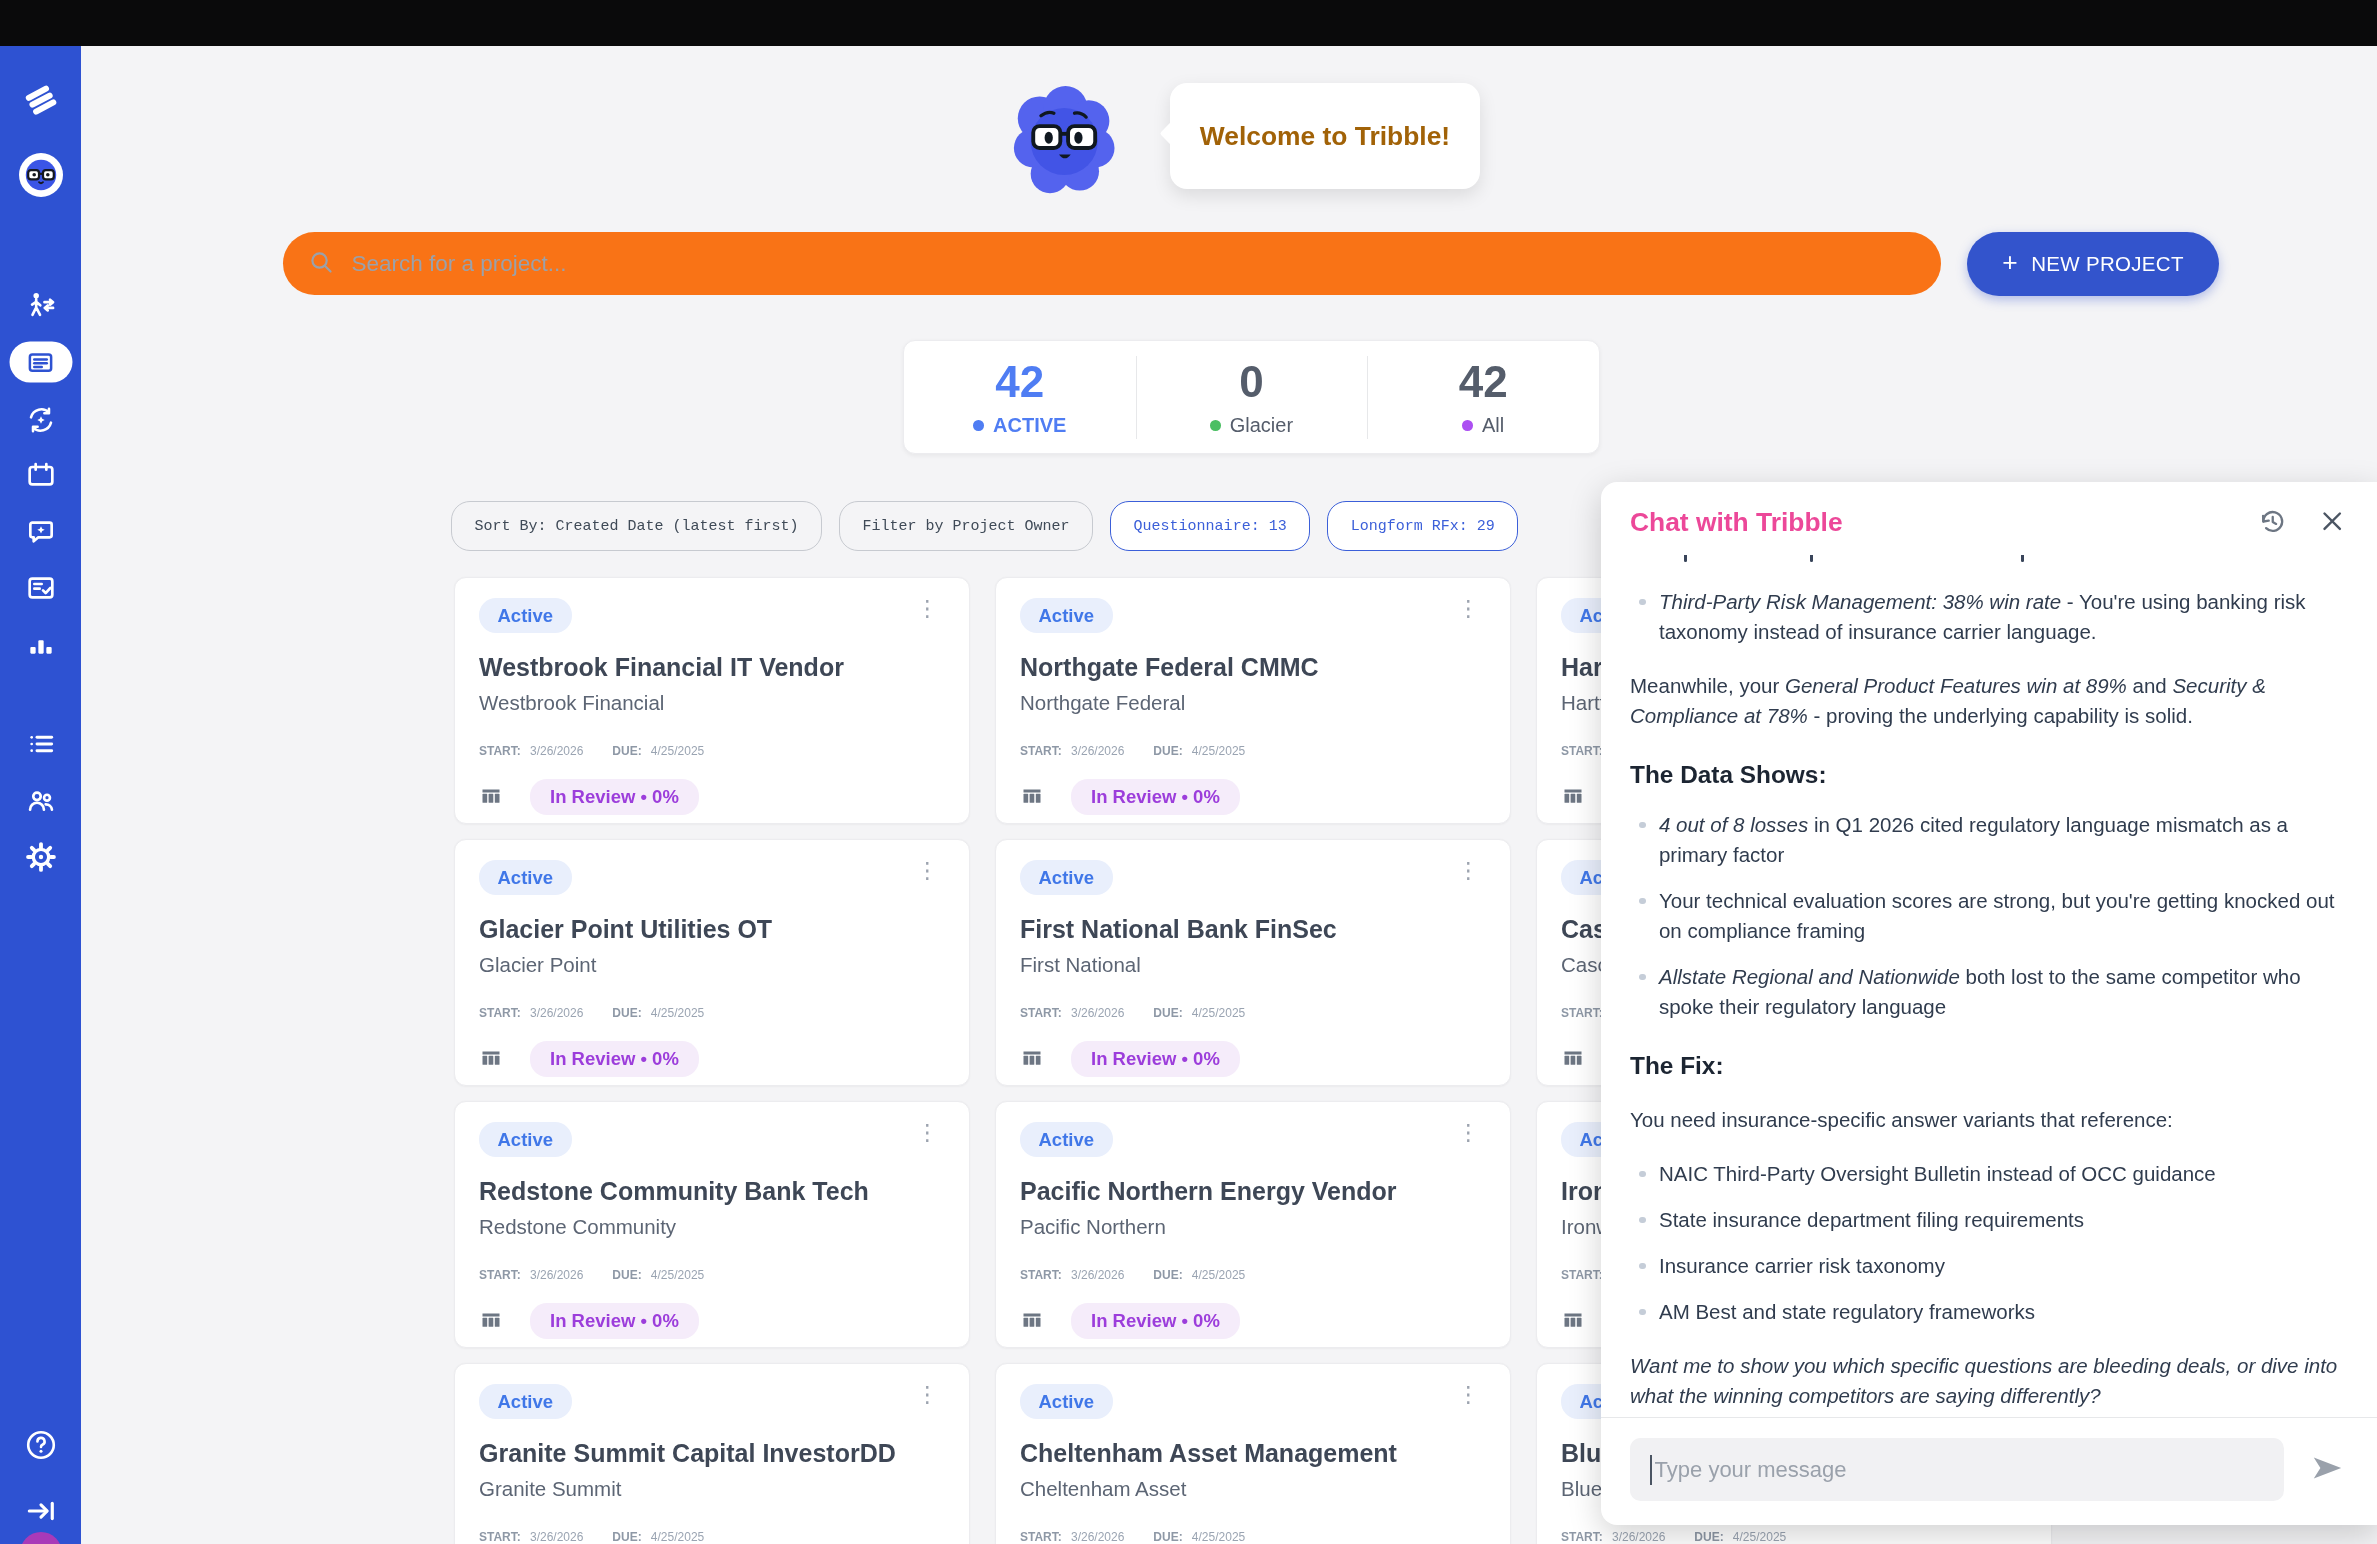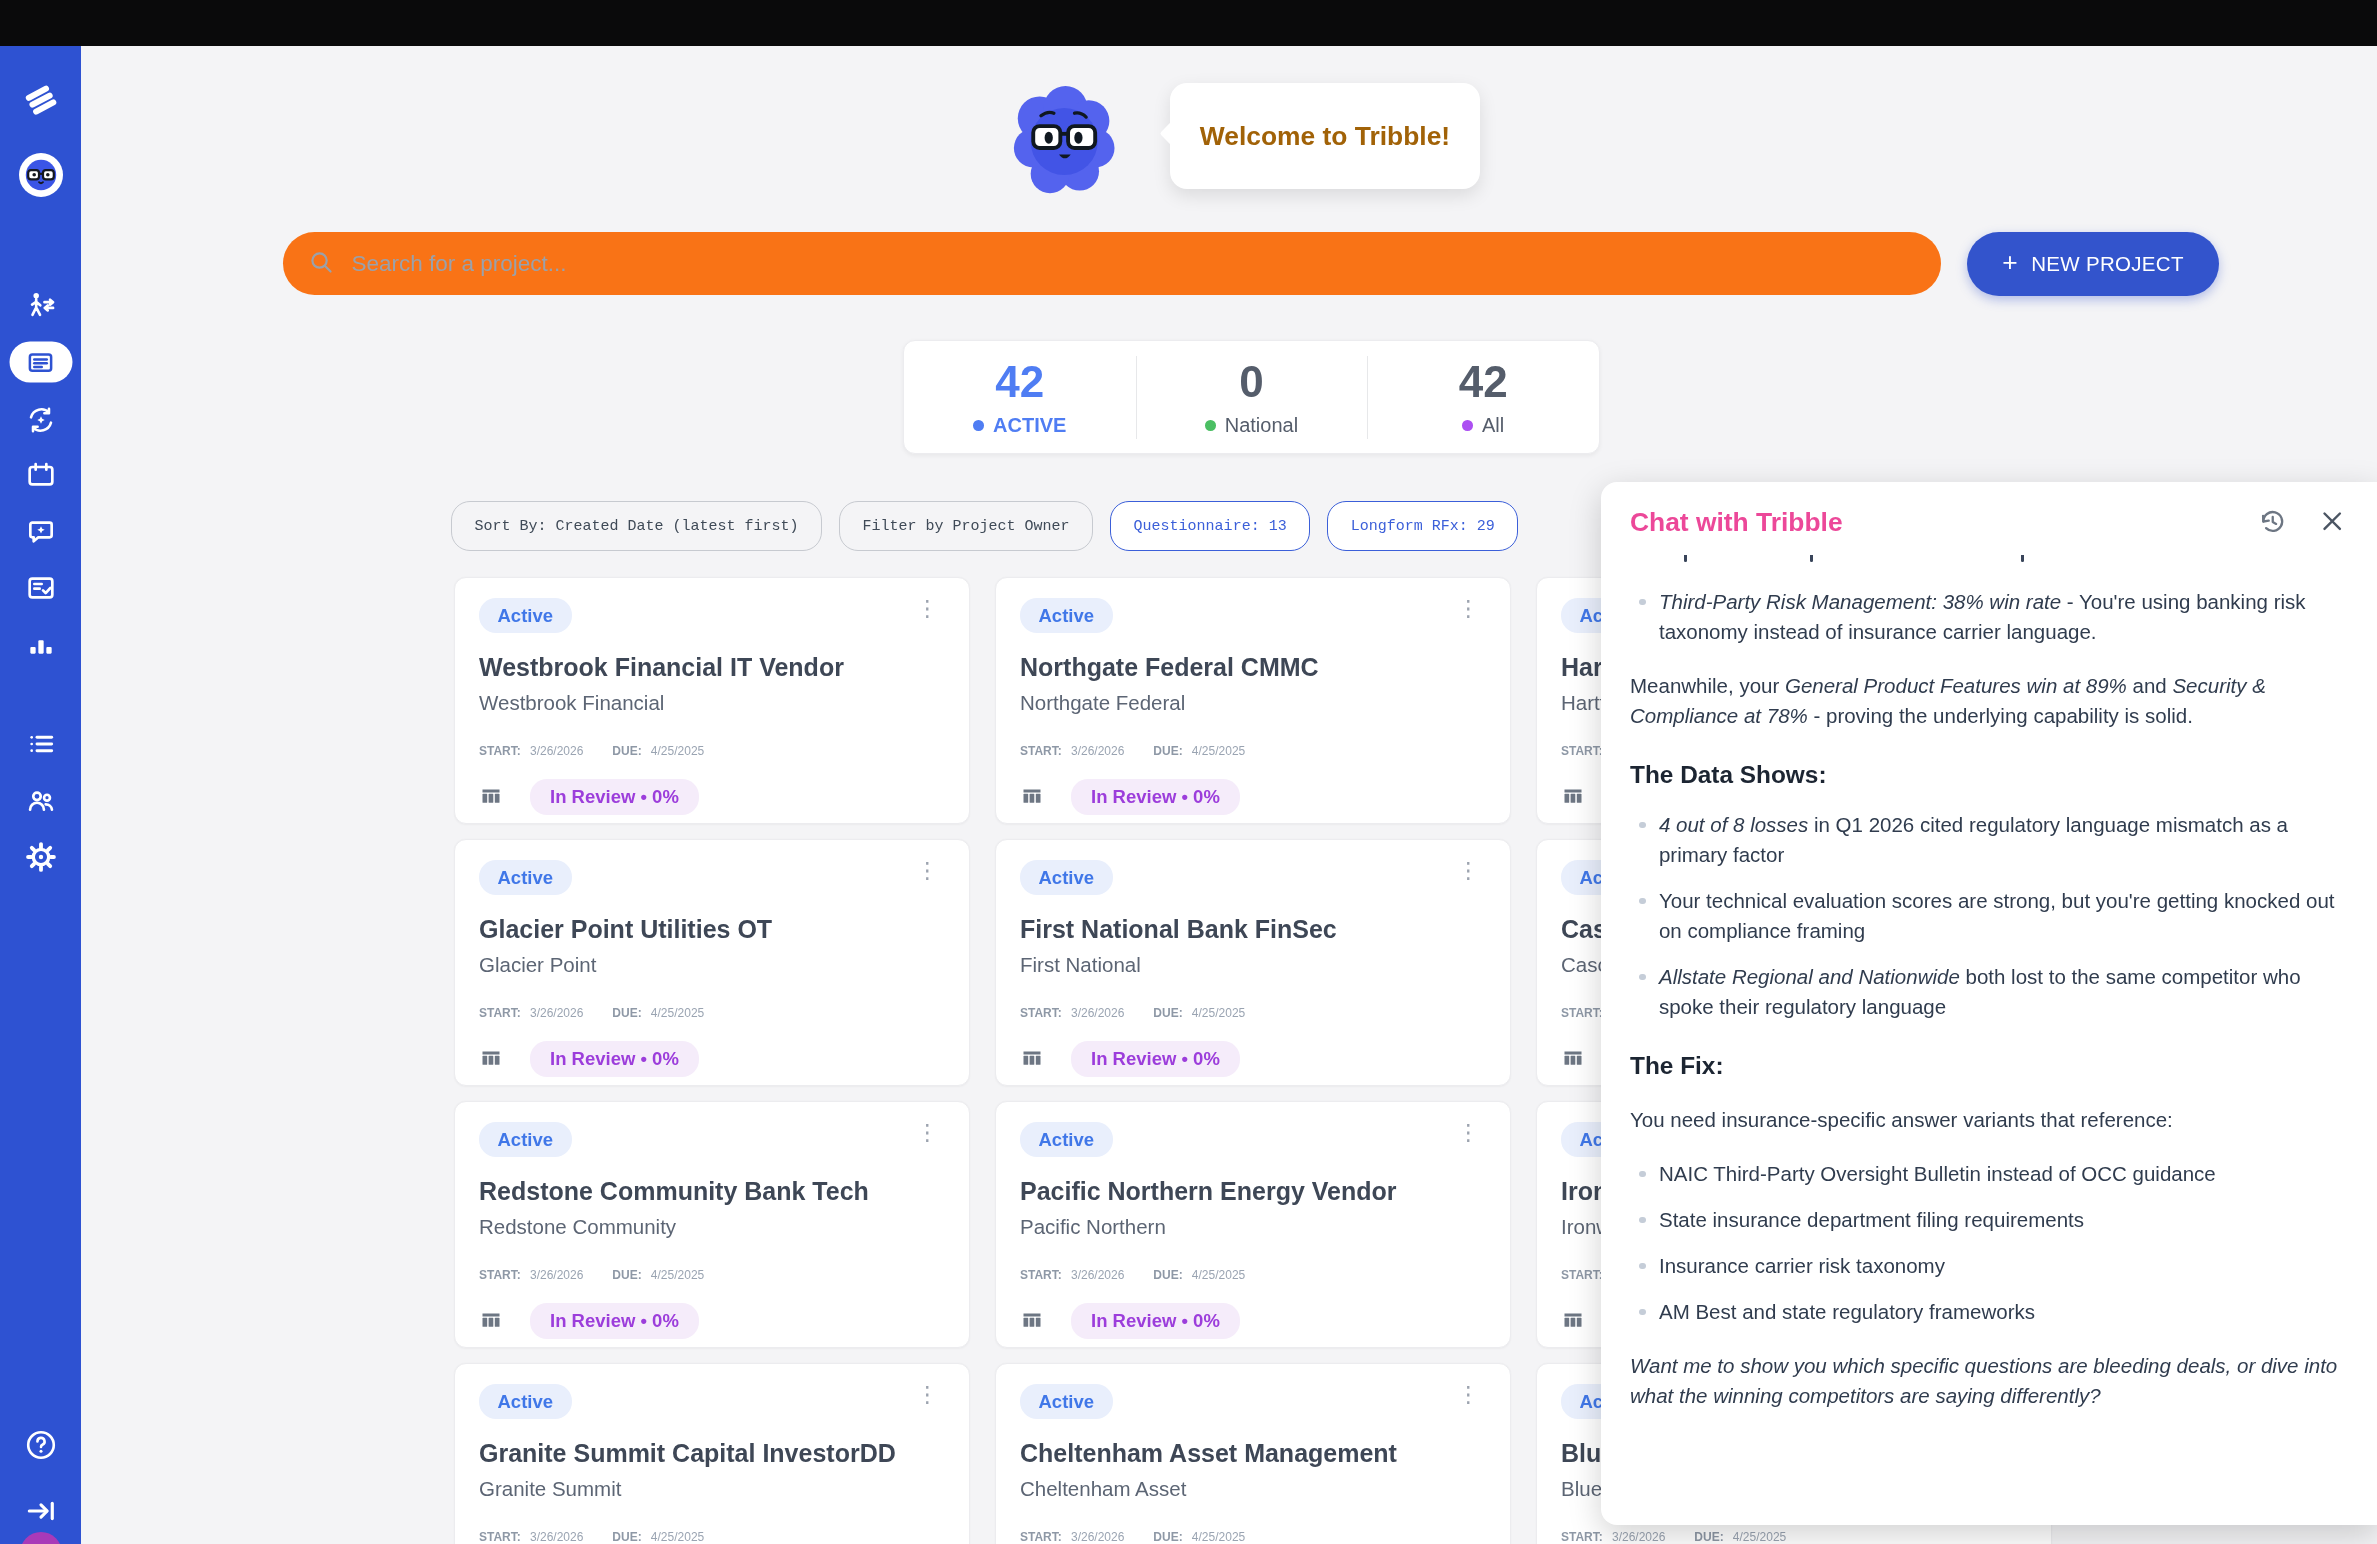--- a/index.html
+++ b/index.html
@@ -255,21 +255,21 @@
     <span class="stat-value">42</span>
     <span class="stat-label">
         <span class="dot" style="background:#4f7df3"></span>
         <span>ACTIVE</span>
       </span>
   </div>
   <div class="stat">
     <span class="stat-value">0</span>
     <span class="stat-label">
         <span class="dot" style="background:#4bbf63"></span>
-        <span>National</span>
+        <span>Glacier</span>
       </span>
   </div>
   <div class="stat">
     <span class="stat-value">42</span>
     <span class="stat-label">
         <span class="dot" style="background:#ac4ff2"></span>
         <span>All</span>
       </span>
   </div>
 </div>
@@ -633,14 +633,25 @@
       <div class="cb">
         <span class="bdot"></span>
         <div class="bt"><span>Insurance carrier risk taxonomy</span></div>
       </div>
       <div class="cb">
         <span class="bdot"></span>
         <div class="bt"><span>AM Best and state regulatory frameworks</span></div>
       </div>
       <div class="cp"><span class="i">Want me to show you which specific questions are bleeding deals, or dive into what the winning competitors are saying differently?</span></div>
     </div>
+  <div class="chat-footer">
+    <div class="chat-input">
+      <span class="cursor"></span>
+      <input type="text" placeholder="Type your message" style="">
+    </div>
+    <button class="send-btn">
+      <svg width="34" height="34" viewBox="0 0 36 36" fill="#9aa1ab">
+        <path d="M4 7 L33 18 L4 29 L11 18 Z"></path>
+      </svg>
+    </button>
+  </div>
 </aside>
 
 
 </body></html>

